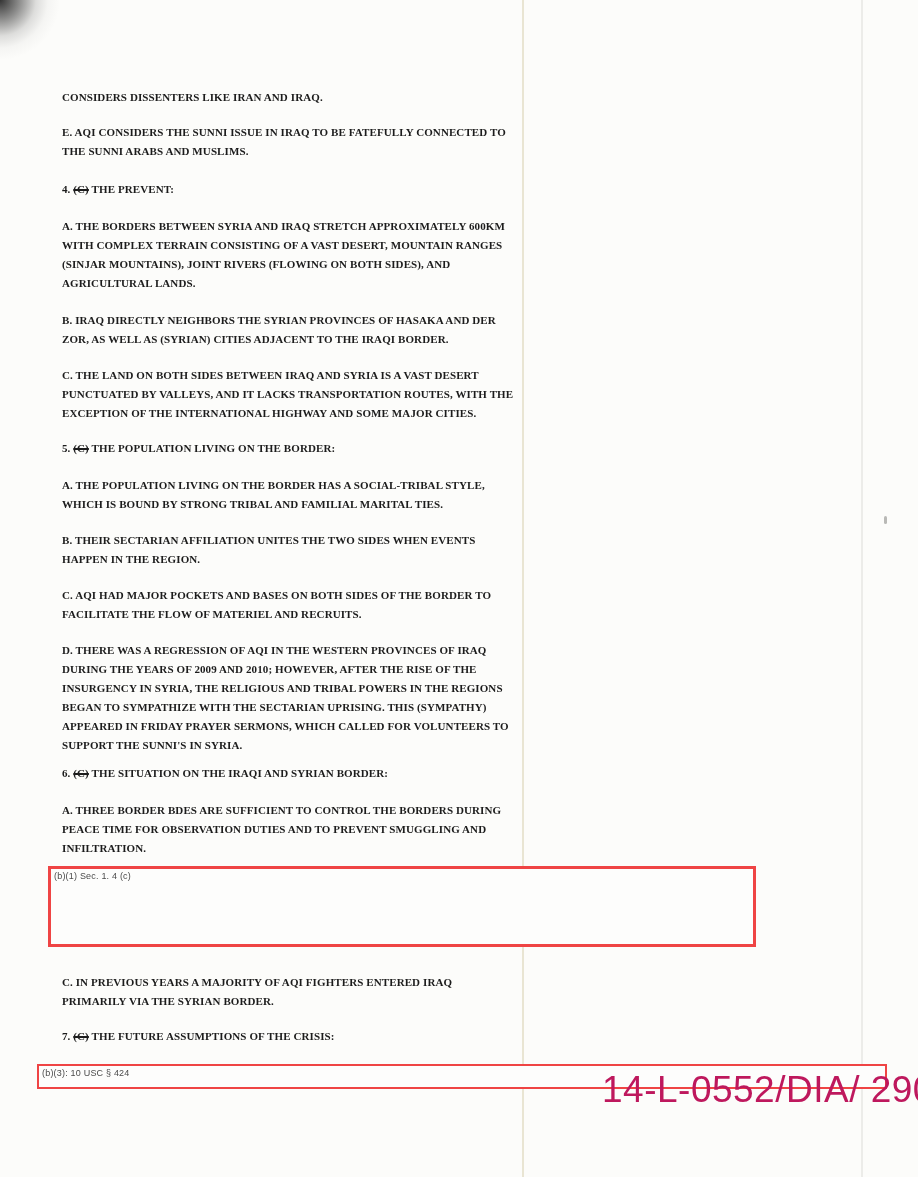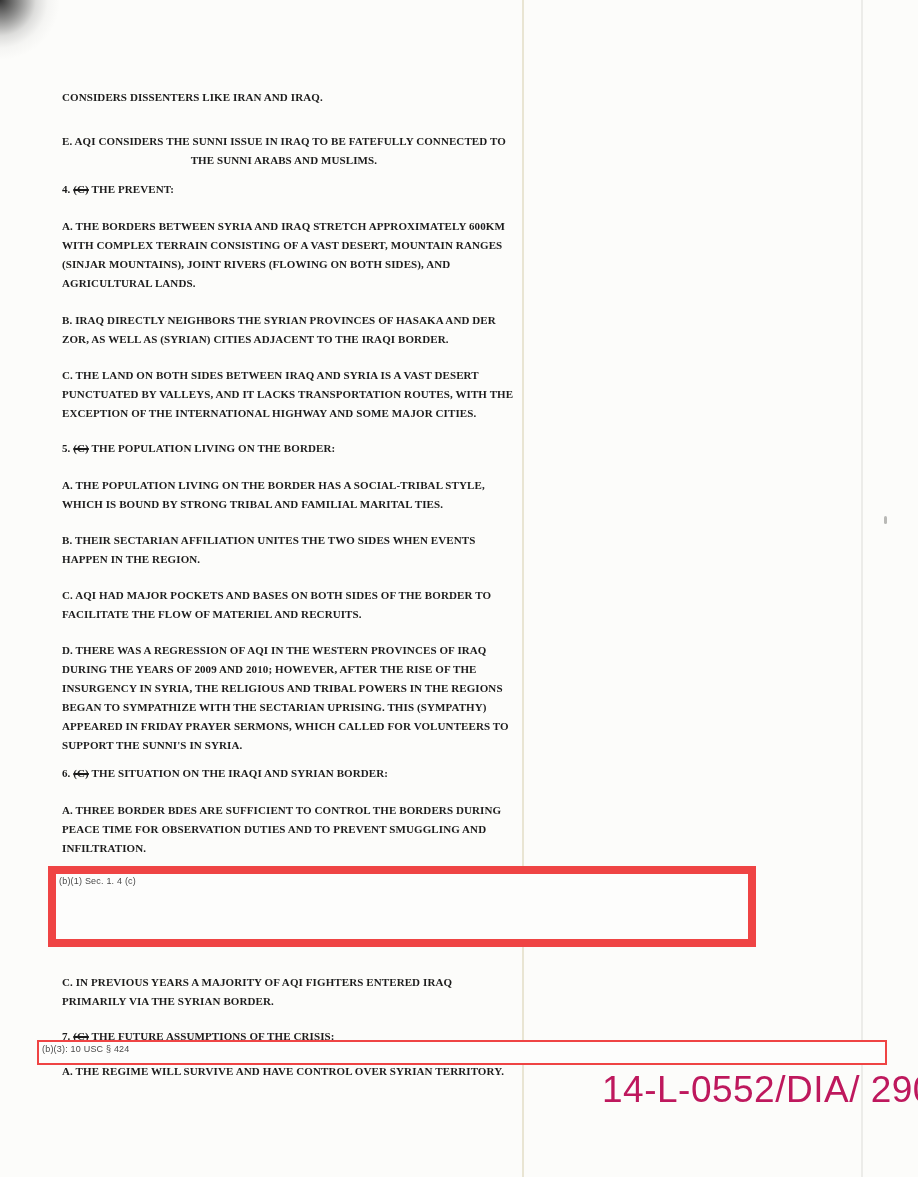--- a/index.html
+++ b/index.html
@@ -33,21 +33,21 @@
     position:absolute; left:62px;
     font-size:11px; line-height:19px;
     font-weight:bold; color:#1c1c1c;
     letter-spacing:0.1px; white-space:pre;
   }
   .para .line { display:block; }
   .struck { text-decoration:line-through; text-decoration-thickness:2px; }
   
   .redaction {
     position:absolute;
-    border:8px solid #ef4444;
+    border:3px solid #ef4444;
     background:#fdfdfc;
     box-sizing:border-box;
   }
   .redaction.thin { border-width:2px; }
   .redaction-label {
     font-family:"Liberation Sans", sans-serif;
     font-size:9px; line-height:11px;
     color:#4a4a4a; padding:2px 0 0 3px;
     letter-spacing:0.2px;
   }
@@ -64,37 +64,37 @@
 <body>
 
 <div class="page">
   <div class="fold-line left" style="left:522px;"></div>
   <div class="fold-line right" style="left:861px;"></div>
   <div class="corner-smudge"></div>
   <div class="speck" style="left:884px; top:516px;"></div>
 
   <div id="doc-body">
       <div class="para" style="top: 88px; left: 62px;"><span class="line">CONSIDERS DISSENTERS LIKE IRAN AND IRAQ.</span></div>
-      <div class="para" style="top: 132px; left: 62px; text-align: center;"><span class="line">E. AQI CONSIDERS THE SUNNI ISSUE IN IRAQ TO BE FATEFULLY CONNECTED TO</span><span class="line">THE SUNNI ARABS AND MUSLIMS.</span></div>
+      <div class="para" style="top: 123px; left: 62px;"><span class="line">E. AQI CONSIDERS THE SUNNI ISSUE IN IRAQ TO BE FATEFULLY CONNECTED TO</span><span class="line">THE SUNNI ARABS AND MUSLIMS.</span></div>
       <div class="para" style="top: 180px; left: 62px;"><span>4. </span><span class="struck">(C)</span><span> THE PREVENT:</span></div>
       <div class="para" style="top: 217px; left: 62px;"><span class="line">A. THE BORDERS BETWEEN SYRIA AND IRAQ STRETCH APPROXIMATELY 600KM</span><span class="line">WITH COMPLEX TERRAIN CONSISTING OF A VAST DESERT, MOUNTAIN RANGES</span><span class="line">(SINJAR MOUNTAINS), JOINT RIVERS (FLOWING ON BOTH SIDES), AND</span><span class="line">AGRICULTURAL LANDS.</span></div>
       <div class="para" style="top: 311px; left: 62px;"><span class="line">B. IRAQ DIRECTLY NEIGHBORS THE SYRIAN PROVINCES OF HASAKA AND DER</span><span class="line">ZOR, AS WELL AS (SYRIAN) CITIES ADJACENT TO THE IRAQI BORDER.</span></div>
       <div class="para" style="top: 366px; left: 62px;"><span class="line">C. THE LAND ON BOTH SIDES BETWEEN IRAQ AND SYRIA IS A VAST DESERT</span><span class="line">PUNCTUATED BY VALLEYS, AND IT LACKS TRANSPORTATION ROUTES, WITH THE</span><span class="line">EXCEPTION OF THE INTERNATIONAL HIGHWAY AND SOME MAJOR CITIES.</span></div>
       <div class="para" style="top: 439px; left: 62px;"><span>5. </span><span class="struck">(C)</span><span> THE POPULATION LIVING ON THE BORDER:</span></div>
       <div class="para" style="top: 476px; left: 62px;"><span class="line">A. THE POPULATION LIVING ON THE BORDER HAS A SOCIAL-TRIBAL STYLE,</span><span class="line">WHICH IS BOUND BY STRONG TRIBAL AND FAMILIAL MARITAL TIES.</span></div>
       <div class="para" style="top: 531px; left: 62px;"><span class="line">B. THEIR SECTARIAN AFFILIATION UNITES THE TWO SIDES WHEN EVENTS</span><span class="line">HAPPEN IN THE REGION.</span></div>
       <div class="para" style="top: 586px; left: 62px;"><span class="line">C. AQI HAD MAJOR POCKETS AND BASES ON BOTH SIDES OF THE BORDER TO</span><span class="line">FACILITATE THE FLOW OF MATERIEL AND RECRUITS.</span></div>
       <div class="para" style="top: 641px; left: 62px;"><span class="line">D. THERE WAS A REGRESSION OF AQI IN THE WESTERN PROVINCES OF IRAQ</span><span class="line">DURING THE YEARS OF 2009 AND 2010; HOWEVER, AFTER THE RISE OF THE</span><span class="line">INSURGENCY IN SYRIA, THE RELIGIOUS AND TRIBAL POWERS IN THE REGIONS</span><span class="line">BEGAN TO SYMPATHIZE WITH THE SECTARIAN UPRISING. THIS (SYMPATHY)</span><span class="line">APPEARED IN FRIDAY PRAYER SERMONS, WHICH CALLED FOR VOLUNTEERS TO</span><span class="line">SUPPORT THE SUNNI'S IN SYRIA.</span></div>
       <div class="para" style="top: 764px; left: 62px;"><span>6. </span><span class="struck">(C)</span><span> THE SITUATION ON THE IRAQI AND SYRIAN BORDER:</span></div>
       <div class="para" style="top: 801px; left: 62px;"><span class="line">A. THREE BORDER BDES ARE SUFFICIENT TO CONTROL THE BORDERS DURING</span><span class="line">PEACE TIME FOR OBSERVATION DUTIES AND TO PREVENT SMUGGLING AND</span><span class="line">INFILTRATION.</span></div>
       <div class="para" style="top: 973px; left: 62px;"><span class="line">C. IN PREVIOUS YEARS A MAJORITY OF AQI FIGHTERS ENTERED IRAQ</span><span class="line">PRIMARILY VIA THE SYRIAN BORDER.</span></div>
       <div class="para" style="top: 1027px; left: 62px;"><span>7. </span><span class="struck">(C)</span><span> THE FUTURE ASSUMPTIONS OF THE CRISIS:</span></div>
       <div class="para" style="top: 1062px; left: 62px;"><span class="line">A. THE REGIME WILL SURVIVE AND HAVE CONTROL OVER SYRIAN TERRITORY.</span></div>
       <div class="redaction" style="left: 48px; top: 866px; width: 708px; height: 81px;">
         <div class="redaction-label">(b)(1) Sec. 1. 4 (c)</div>
       </div>
-      <div class="redaction thin" style="left: 37px; top: 1040px; width: 850px; height: 25px;">
+      <div class="redaction thin" style="left: 37px; top: 1064px; width: 850px; height: 25px;">
         <div class="redaction-label">(b)(3): 10 USC § 424</div>
       </div>
     </div>
 
   <div class="bates" id="bates" style="left: 602px; top: 1069px;">14-L-0552/DIA/ 290</div>
 </div>
 
 </body></html>

